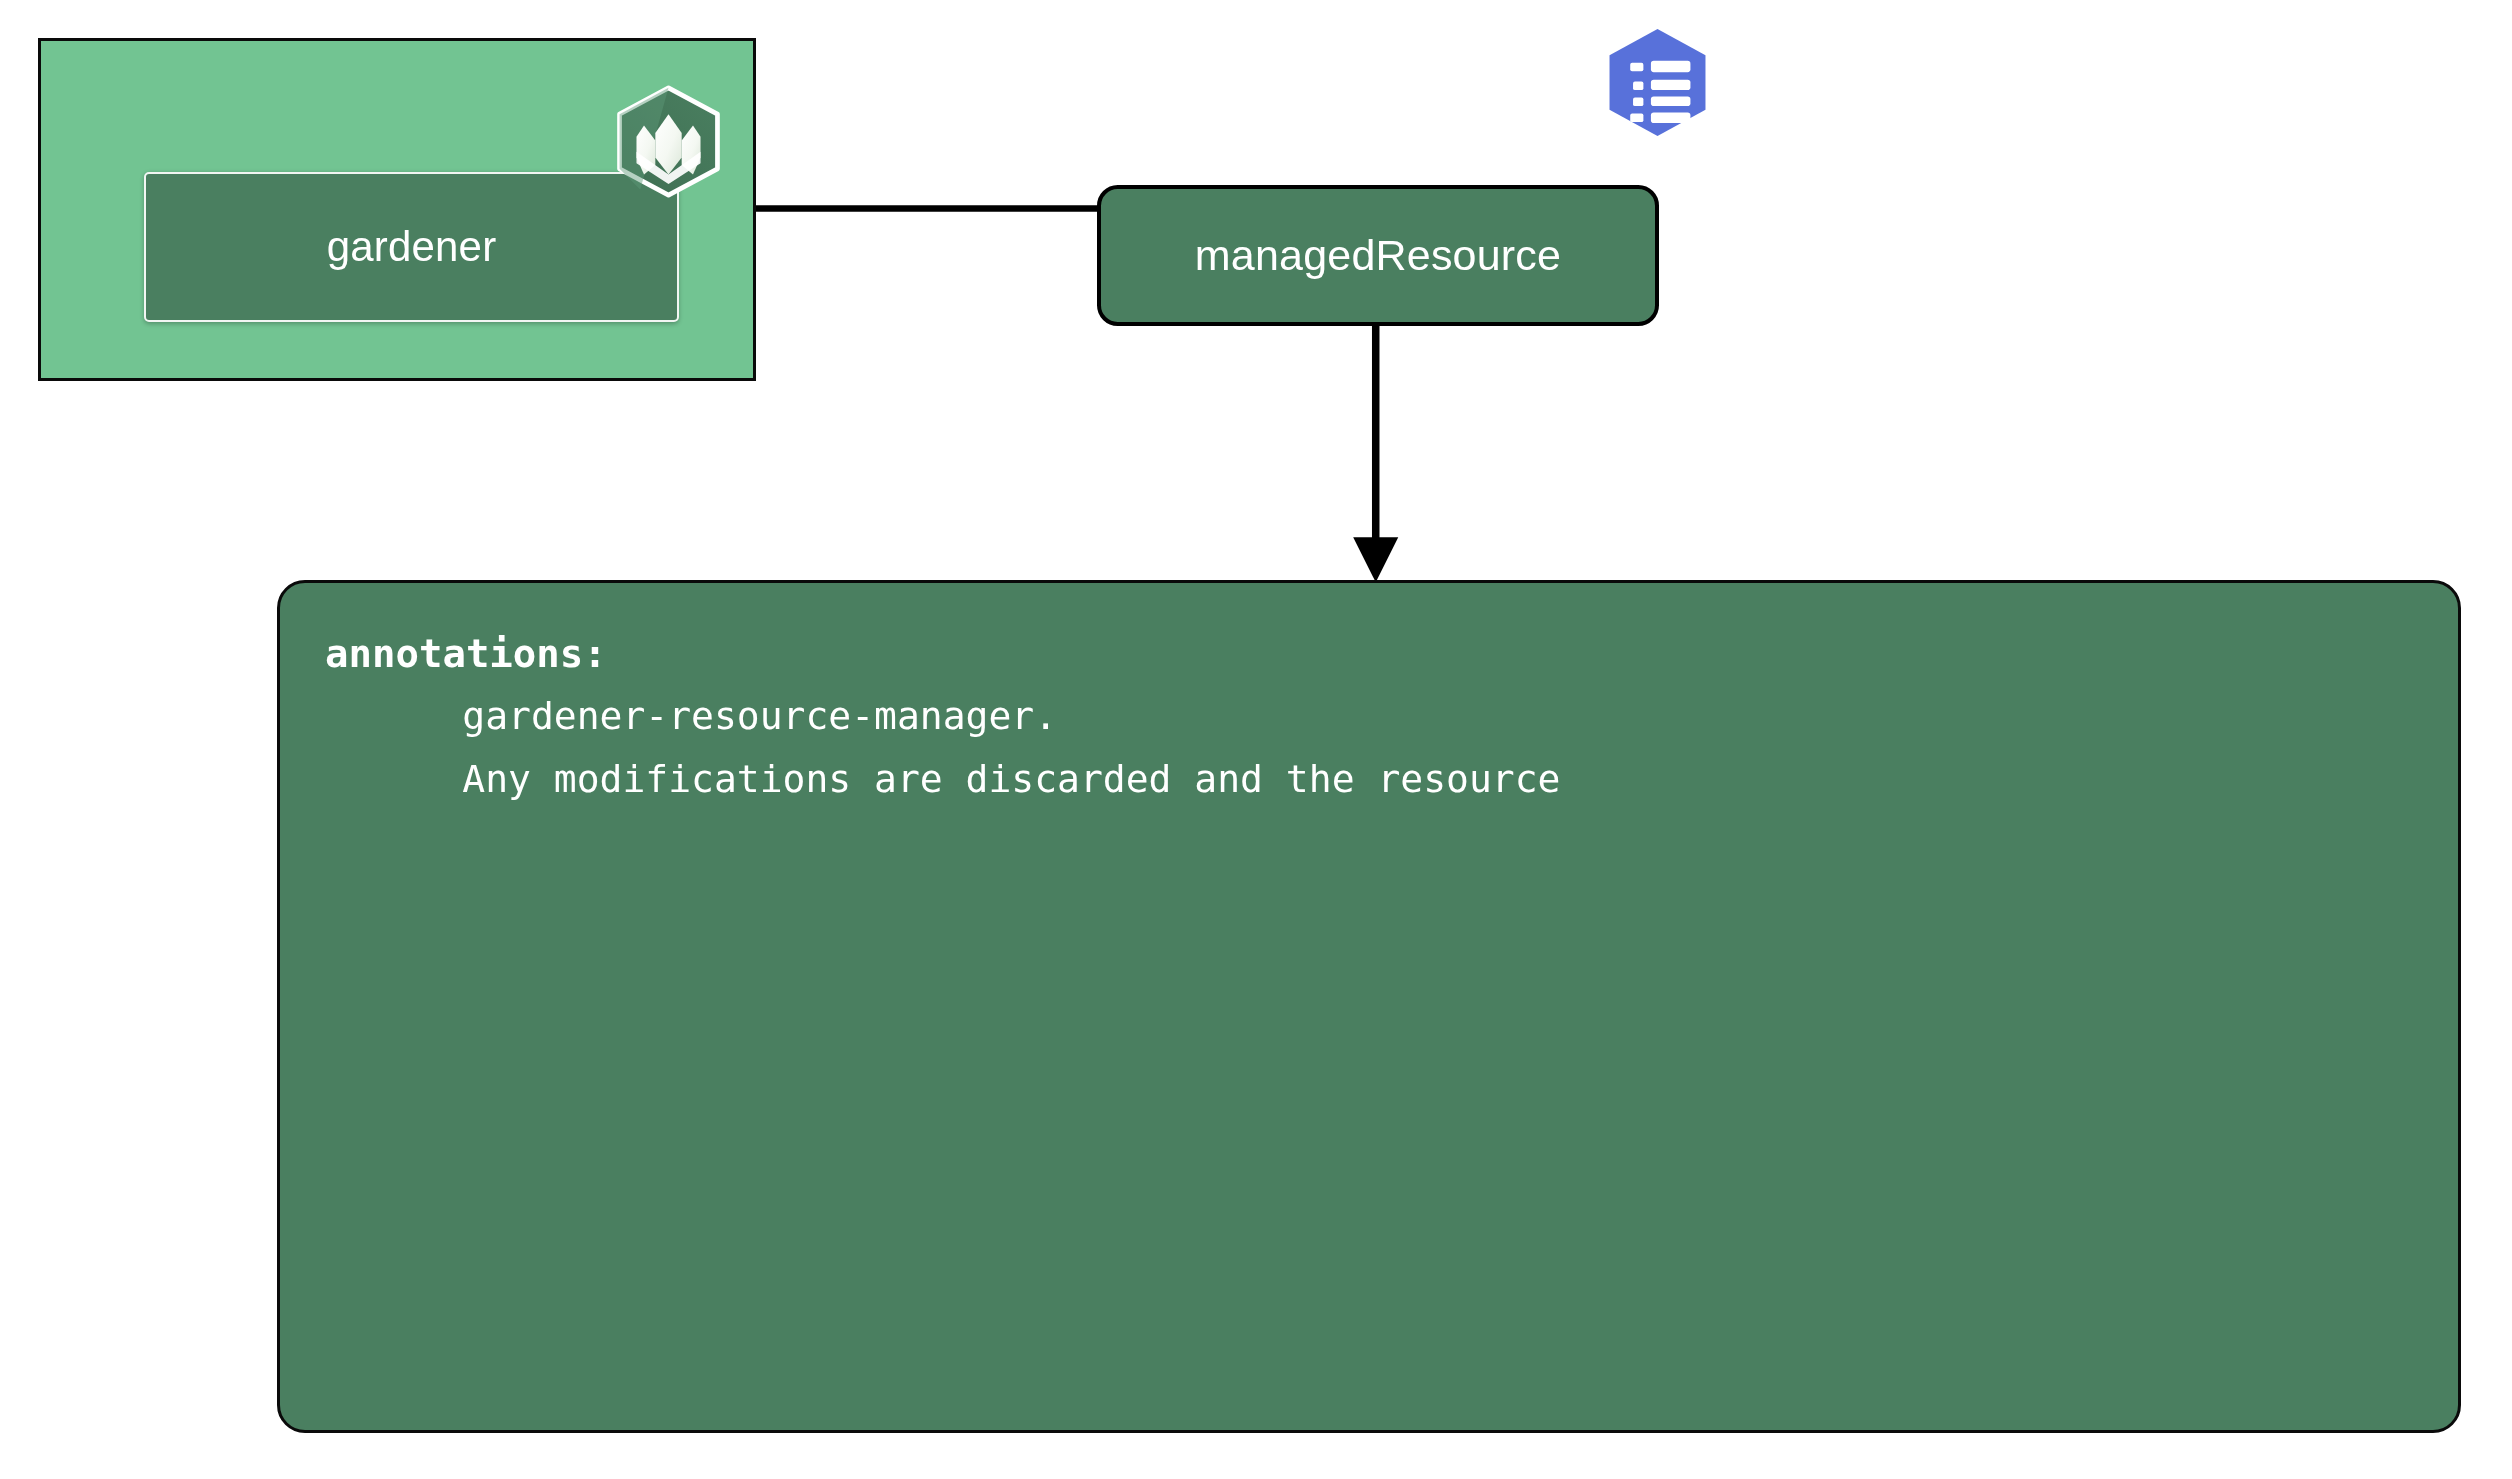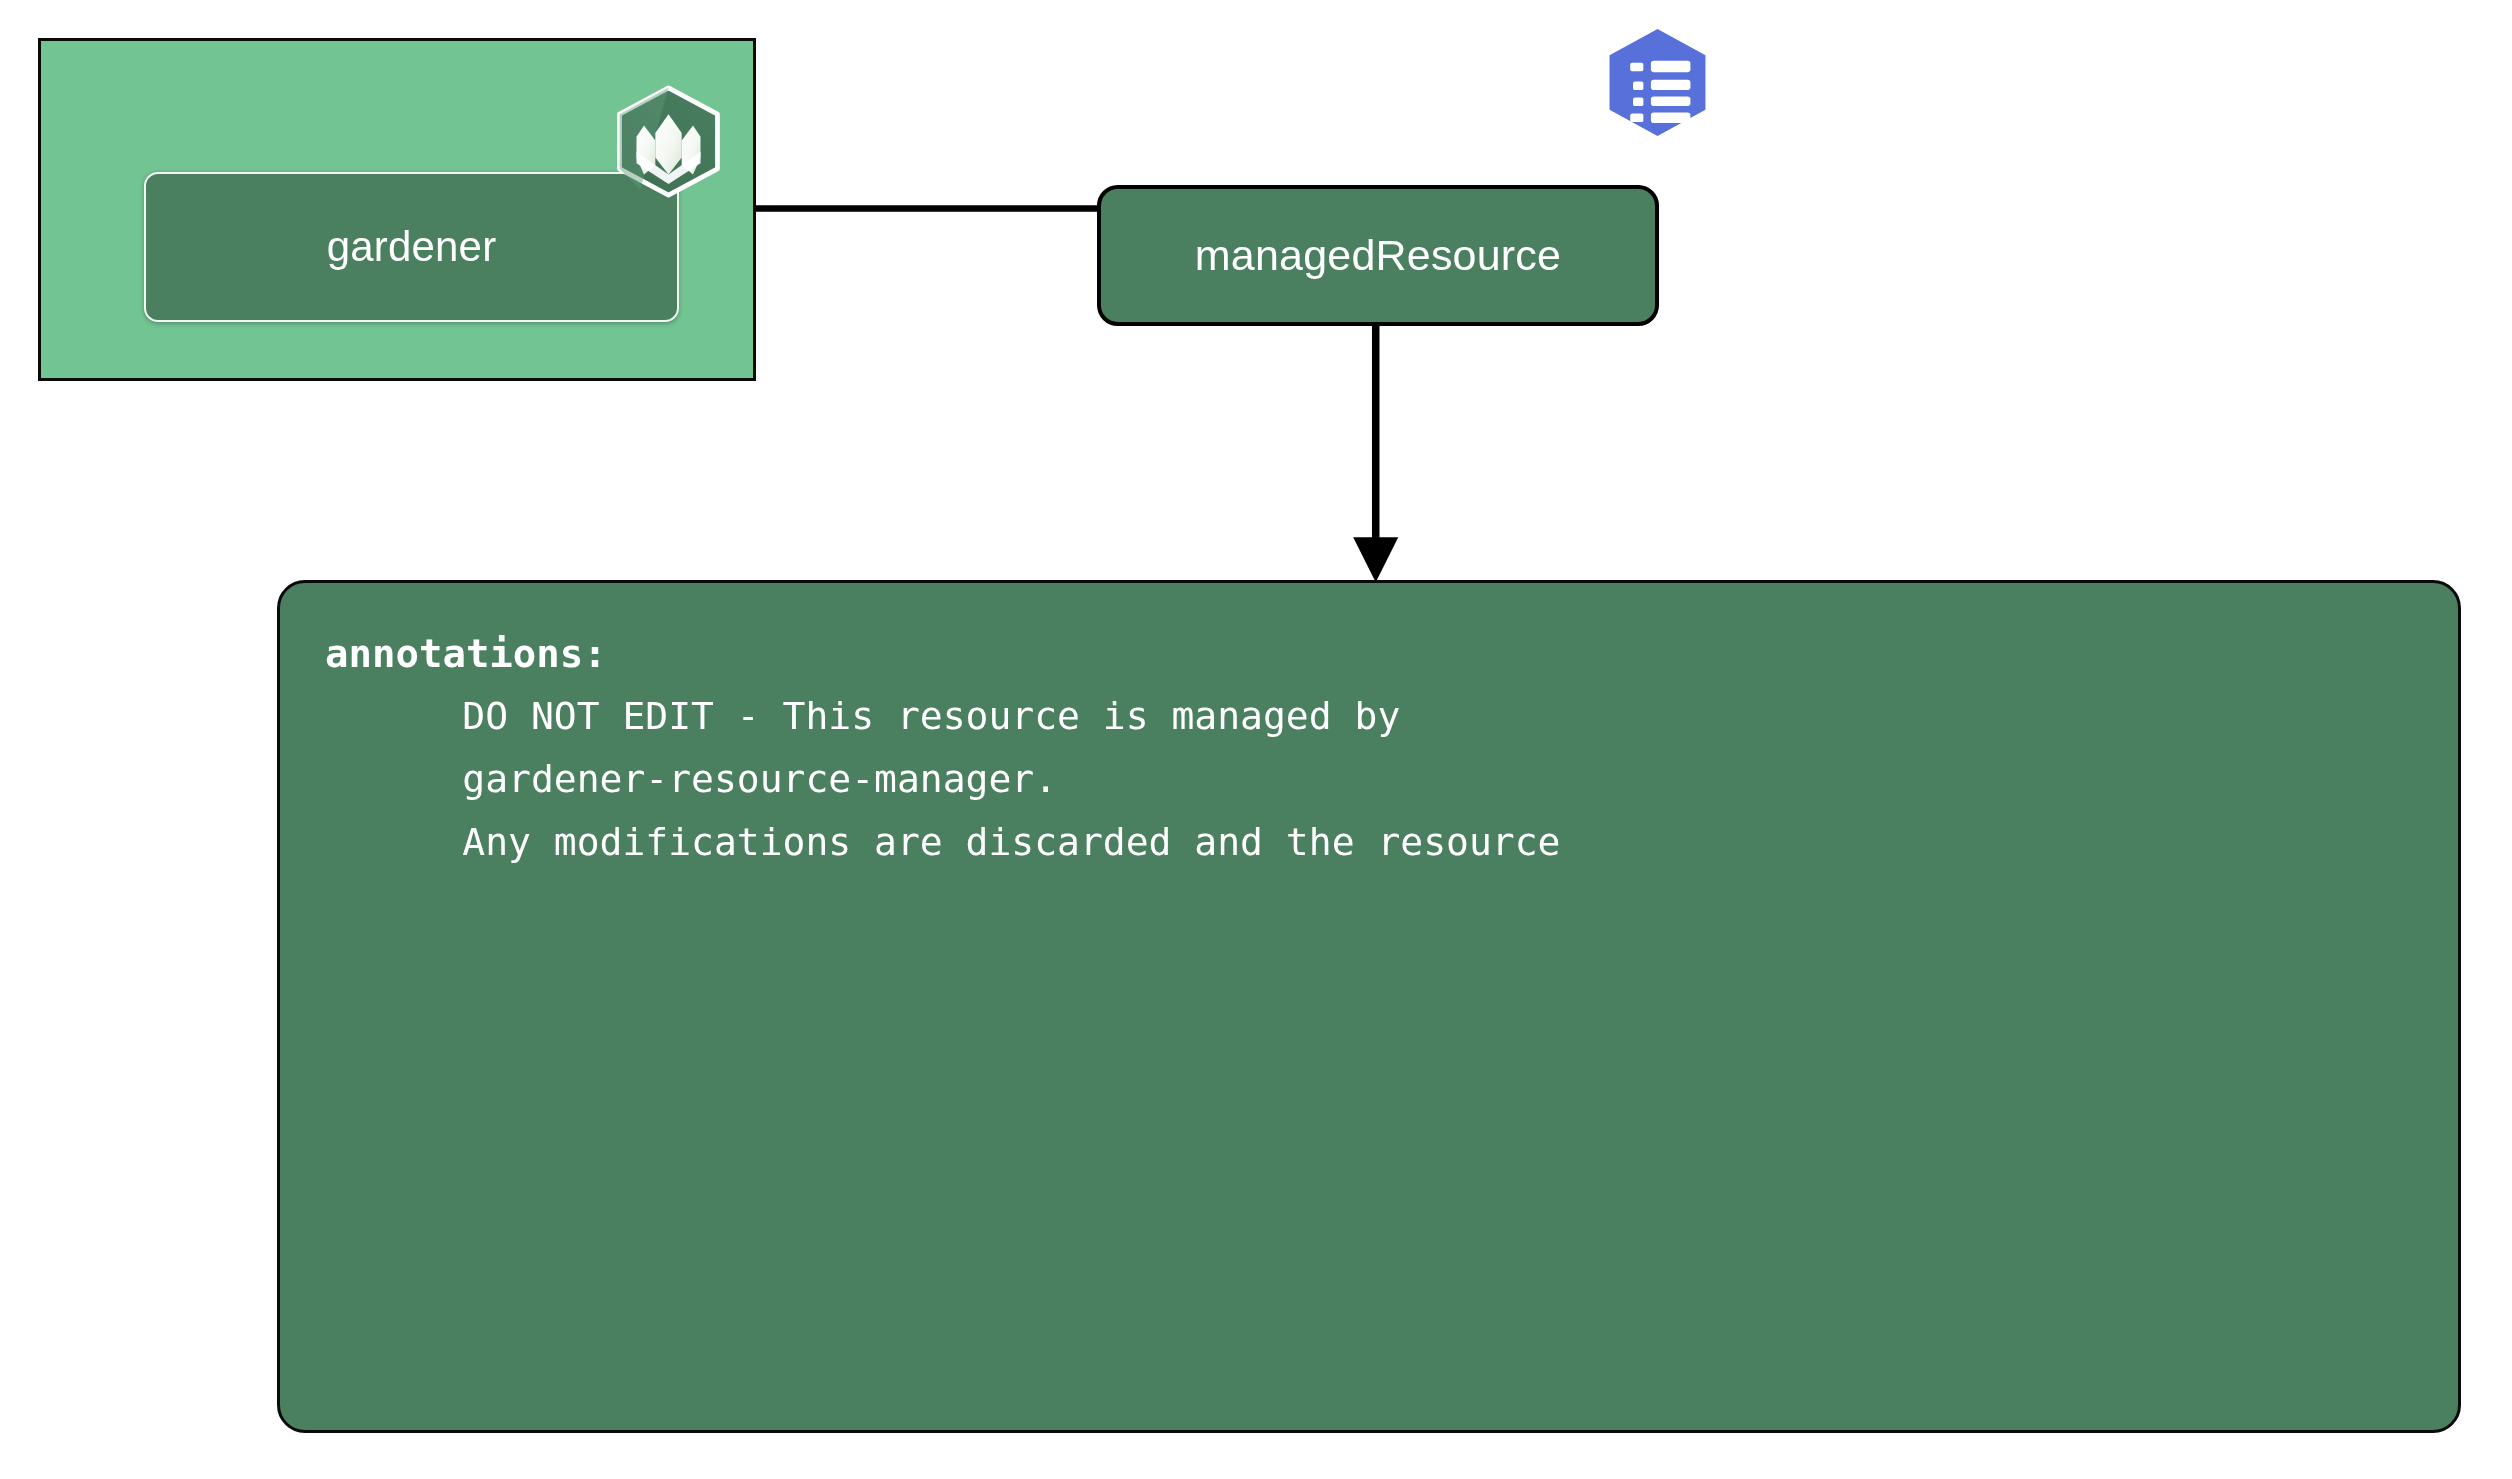--- a/index.html
+++ b/index.html
@@ -42,21 +42,21 @@
 
   
   .component-box {
     position: absolute;
     left: 103px;
     top: 131px;
     width: 535px;
     height: 150px;
     background: #4a7f60;
     border: 2.8px solid #f2f6f3;
-    border-radius: 14px;
+    border-radius: 5px;
     box-sizing: border-box;
     display: flex;
     flex-direction: column;
     align-items: center;
     justify-content: center;
     box-shadow: 0 1.9px 4.7px rgba(0,0,0,0.25);
   }
   .component-box .line {
     color: #ffffff;
     font-size: 42px;
@@ -195,19 +195,18 @@
       <rect x="52" y="92" width="42" height="11" rx="3"></rect>
     </g>
   </svg>
 
   <div class="mr-box">
     <div class="label">managedResource</div>
   </div>
 
   <div class="annotation-panel">
     <div class="yaml-line key">annotations:</div>
-    <div class="yaml-line body">      DO NOT EDIT - This resource is managed by</div>
     <div class="yaml-line body">      gardener-resource-manager.</div>
     <div class="yaml-line body">      Any modifications are discarded and the resource</div>
   </div>
 
 </div>
 
 
 </body></html>

